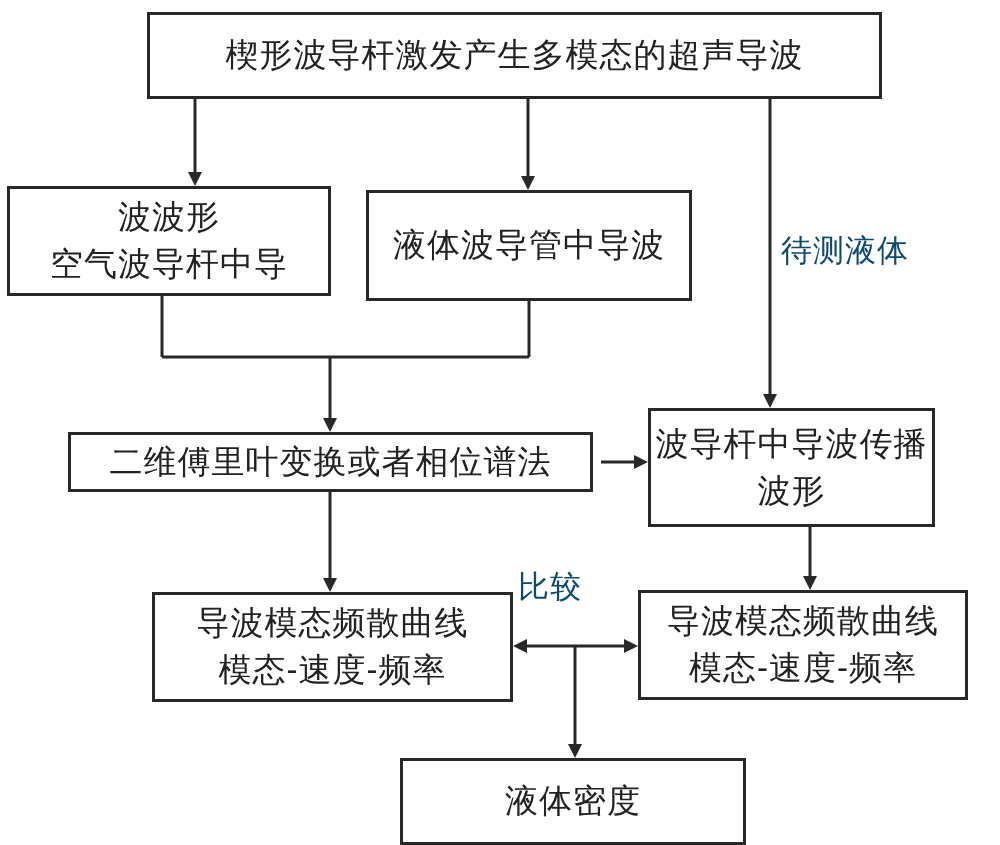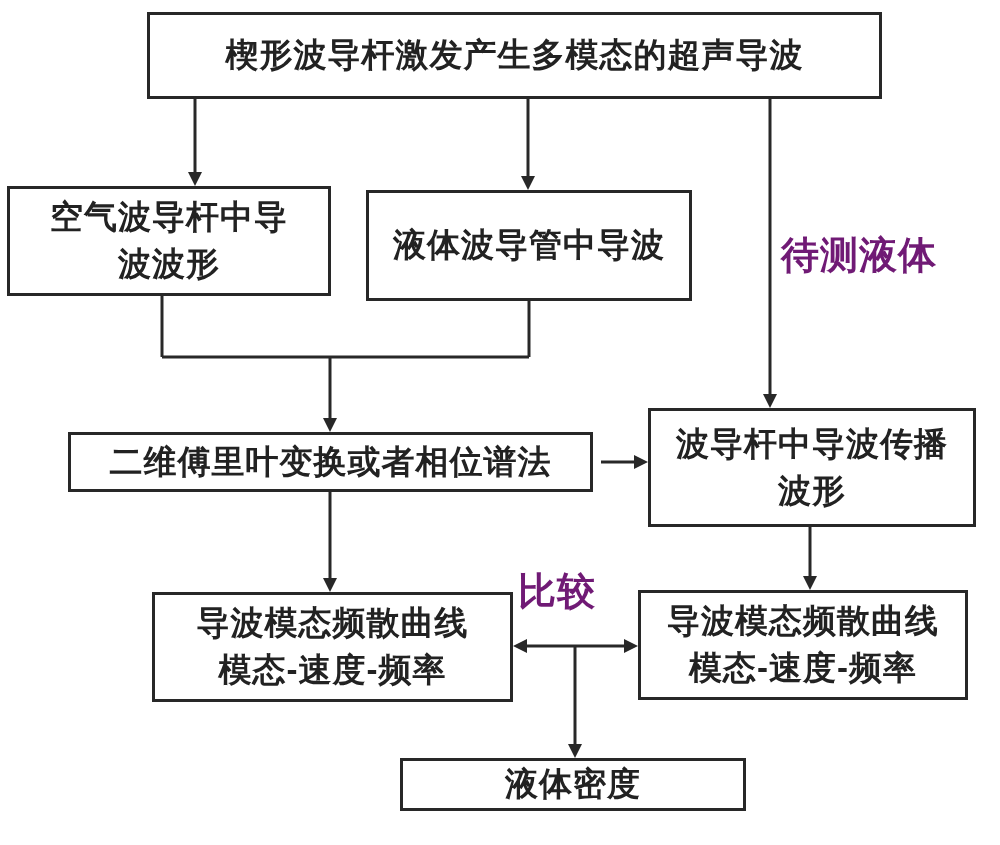--- a/index.html
+++ b/index.html
@@ -7,21 +7,20 @@
   body {
     font-family: "Liberation Sans", "DejaVu Sans", sans-serif;
     color: #222222;
   }
   .canvas {
     position: relative;
     width: 1000px;
     height: 845px;
     background: #ffffff;
     overflow: hidden;
-    font-weight: bold;
   }
   svg.wires {
     position: absolute;
     top: 0;
     left: 0;
     z-index: 1;
   }
   .node {
     position: absolute;
     z-index: 2;
@@ -34,34 +33,34 @@
     text-align: center;
     font-size: 33px;
     line-height: 1.42;
     letter-spacing: 1px;
     color: #222222;
     white-space: nowrap;
   }
   .flow-label {
     position: absolute;
     z-index: 2;
-    font-size: 38px;
+    font-size: 31px;
     letter-spacing: 1px;
-    color: #701a75;
+    color: #0c4a6e;
     white-space: nowrap;
   }
   
   .n-excitation      { left: 147px; top: 12px;  width: 735px; height: 87px;  }
   .n-air             { left: 7px;   top: 186px; width: 324px; height: 110px; }
   .n-liquid          { left: 366px; top: 190px; width: 326px; height: 111px; }
   .n-fourier         { left: 68px;  top: 432px; width: 525px; height: 60px;  }
-  .n-propagation     { left: 648px; top: 408px; width: 328px; height: 119px; }
+  .n-propagation     { left: 648px; top: 408px; width: 287px; height: 119px; }
   .n-ref-dispersion  { left: 152px; top: 592px; width: 361px; height: 110px; }
   .n-meas-dispersion { left: 638px; top: 590px; width: 330px; height: 110px; }
-  .n-density         { left: 400px; top: 758px; width: 346px; height: 53px;  }
+  .n-density         { left: 400px; top: 758px; width: 346px; height: 87px;  }
   .l-test-liquid     { left: 781px; top: 230px; }
   .l-reference-curve { left: 176px; top: 508px; }
   .l-compare         { left: 518px; top: 566px; }
 </style>
 </head>
 <body>
 
 <div class="canvas">
 
   <svg class="wires" width="1000" height="845" aria-hidden="true">
@@ -116,22 +115,22 @@
         <polygon points="568,744 582,744 575,758" stroke="none"></polygon>
       </g>
     </g>
   </svg>
 
   <div class="node n-excitation">
     <span>楔形波导杆激发产生多模态的超声导波</span>
   </div>
 
   <div class="node n-air">
+    <span>波波形</span>
     <span>空气波导杆中导</span>
-    <span>波波形</span>
   </div>
 
   <div class="node n-liquid">
     <span>液体波导管中导波</span>
   </div>
 
   <div class="node n-fourier">
     <span>二维傅里叶变换或者相位谱法</span>
   </div>
 

